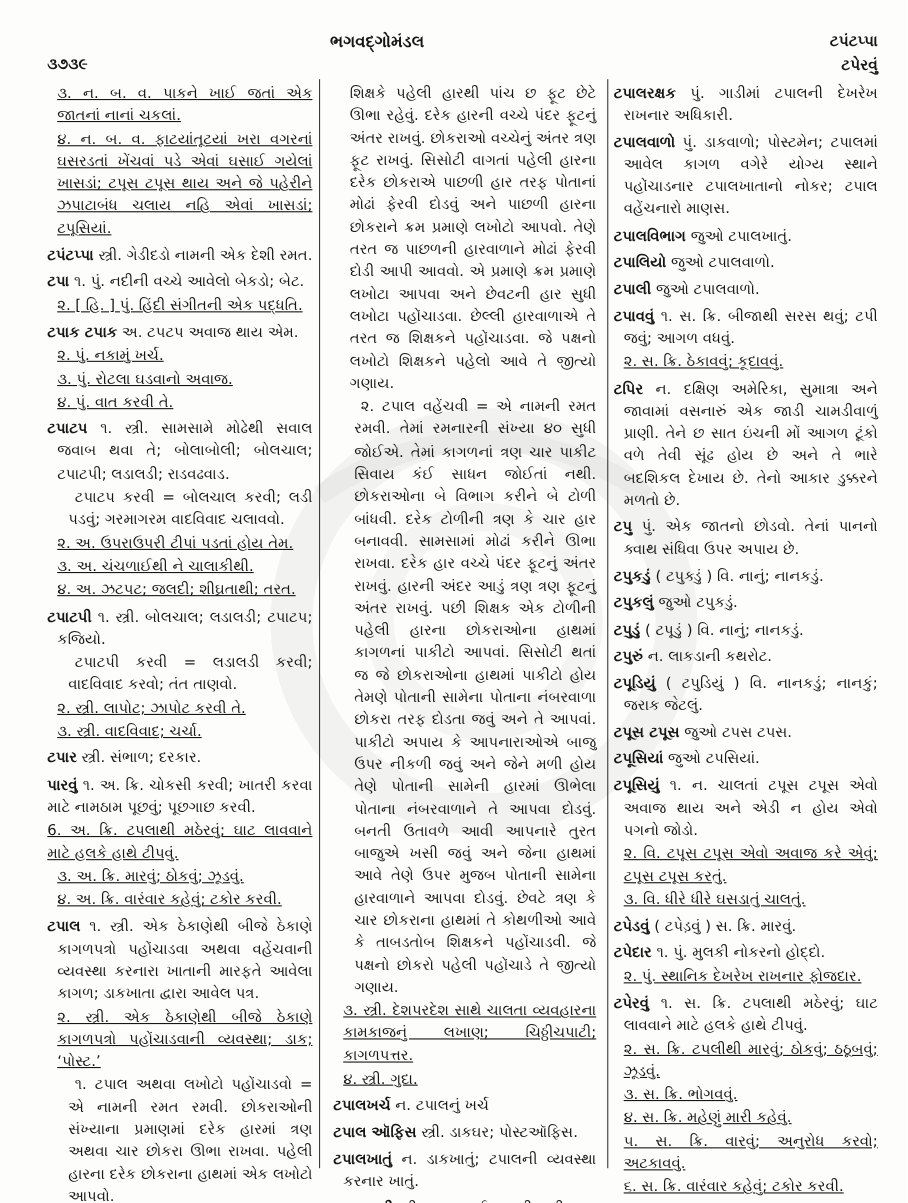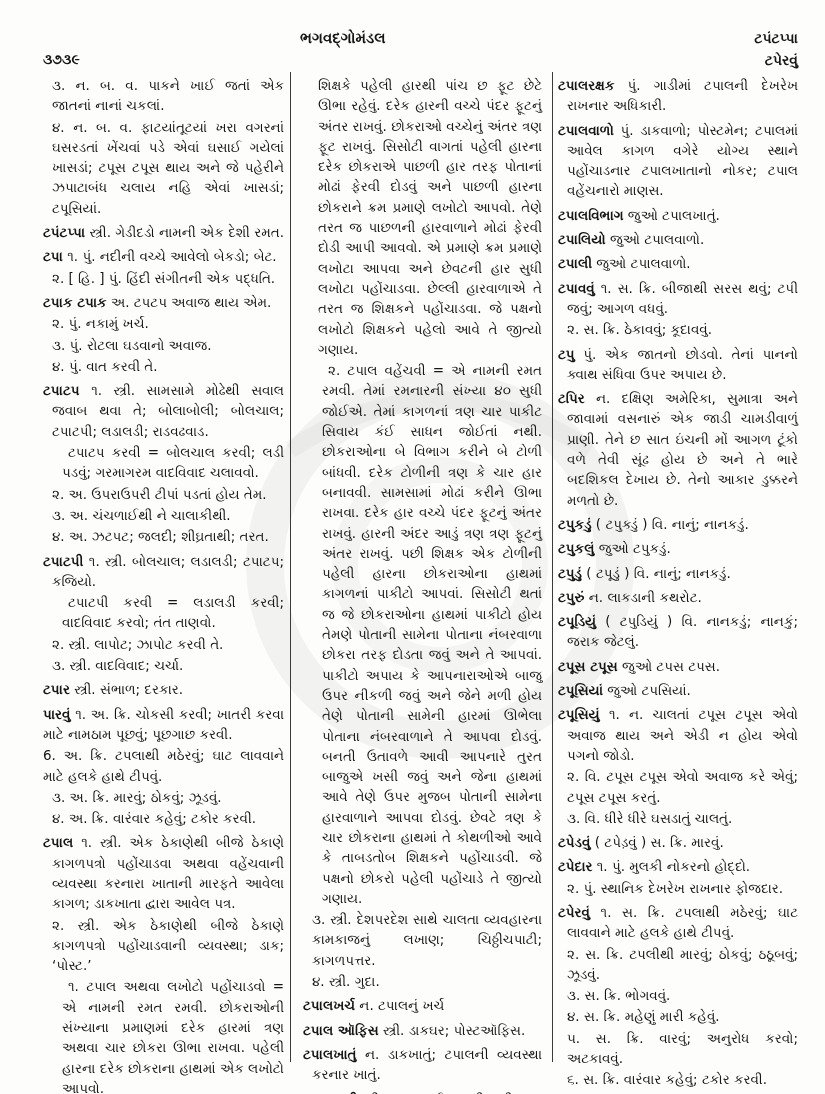--- a/index.html
+++ b/index.html
@@ -42,21 +42,21 @@
     .rule-right { left: 552px; }
     .col {
       position: absolute; top: 75px; z-index: 1;
       font-size: 13.5px; line-height: 20.3px; text-align: justify;
     }
     .col1 { left: 43px; width: 241px; }
     .col2 { left: 303px; width: 239px; }
     .col3 { left: 558px; width: 240px; }
     .col p { margin: 0; }
     .entry { padding-left: 9px; text-indent: -9px; margin-top: 4px !important; }
-    .sense { padding-left: 9px; margin-top: 1px !important; }
+    .sense { padding-left: 9px; margin-top: 1px !important; text-decoration: underline; }
     .phrase { padding-left: 19px; text-indent: 6px; margin-top: 1px !important; }
     .cont { padding-left: 15px; }
     .flush { padding-left: 0; text-indent: 0; }
     .runon { text-align-last: justify; }
     .col p:first-child { margin-top: 0 !important; }
     .hw { font-weight: bold; }
   </style>
 </head>
 <body>
 
@@ -118,22 +118,22 @@
   </div>
 
   <div class="col col3">
     <p class="entry"><b class="hw">ટપાલરક્ષક</b> <span>પું. ગાડીમાં ટપાલની દેખરેખ રાખનાર અધિકારી.</span></p>
     <p class="entry"><b class="hw">ટપાલવાળો</b> <span>પું. ડાકવાળો; પોસ્ટમેન; ટપાલમાં આવેલ કાગળ વગેરે યોગ્ય સ્થાને પહોંચાડનાર ટપાલખાતાનો નોકર; ટપાલ વહેંચનારો માણસ.</span></p>
     <p class="entry"><b class="hw">ટપાલવિભાગ</b> <span>જુઓ ટપાલખાતું.</span></p>
     <p class="entry"><b class="hw">ટપાલિયો</b> <span>જુઓ ટપાલવાળો.</span></p>
     <p class="entry"><b class="hw">ટપાલી</b> <span>જુઓ ટપાલવાળો.</span></p>
     <p class="entry"><b class="hw">ટપાવવું</b> <span>૧. સ. ક્રિ. બીજાથી સરસ થવું; ટપી જવું; આગળ વધવું.</span></p>
     <p class="sense">૨. સ. ક્રિ. ઠેકાવવું; કૂદાવવું.</p>
+    <p class="entry"><b class="hw">ટપિર</b> <span>ન. દક્ષિણ અમેરિકા, સુમાત્રા અને જાવામાં વસનારું એક જાડી ચામડીવાળું પ્રાણી. તેને છ સાત ઇંચની મોં આગળ ટૂંકો વળે તેવી સૂંઢ હોય છે અને તે ભારે બદશિકલ દેખાય છે. તેનો આકાર ડુક્કરને મળતો છે.</span></p>
     <p class="entry"><b class="hw">ટપુ</b> <span>પું. એક જાતનો છોડવો. તેનાં પાનનો ક્વાથ સંધિવા ઉપર અપાય છે.</span></p>
-    <p class="entry"><b class="hw">ટપિર</b> <span>ન. દક્ષિણ અમેરિકા, સુમાત્રા અને જાવામાં વસનારું એક જાડી ચામડીવાળું પ્રાણી. તેને છ સાત ઇંચની મોં આગળ ટૂંકો વળે તેવી સૂંઢ હોય છે અને તે ભારે બદશિકલ દેખાય છે. તેનો આકાર ડુક્કરને મળતો છે.</span></p>
     <p class="entry"><b class="hw">ટપુકડું</b> <span>( ટપુક્ડું ) વિ. નાનું; નાનકડું.</span></p>
     <p class="entry"><b class="hw">ટપુકલું</b> <span>જુઓ ટપુકડું.</span></p>
     <p class="entry"><b class="hw">ટપુડું</b> <span>( ટપૂડું ) વિ. નાનું; નાનકડું.</span></p>
     <p class="entry"><b class="hw">ટપુરું</b> <span>ન. લાકડાની કથરોટ.</span></p>
     <p class="entry"><b class="hw">ટપૂડિયું</b> <span>( ટપુડિયું ) વિ. નાનકડું; નાનકું; જરાક જેટલું.</span></p>
     <p class="entry"><b class="hw">ટપૂસ ટપૂસ</b> <span>જુઓ ટપસ ટપસ.</span></p>
     <p class="entry"><b class="hw">ટપૂસિયાં</b> <span>જુઓ ટપસિયાં.</span></p>
     <p class="entry"><b class="hw">ટપૂસિયું</b> <span>૧. ન. ચાલતાં ટપૂસ ટપૂસ એવો અવાજ થાય અને એડી ન હોય એવો પગનો જોડો.</span></p>
     <p class="sense">૨. વિ. ટપૂસ ટપૂસ એવો અવાજ કરે એવું; ટપૂસ ટપૂસ કરતું.</p>
     <p class="sense">૩. વિ. ધીરે ધીરે ઘસડાતું ચાલતું.</p>

